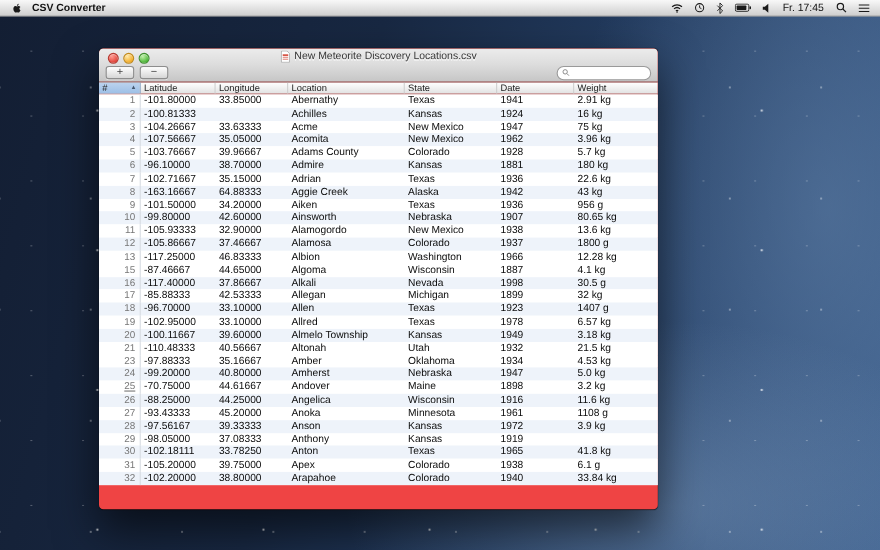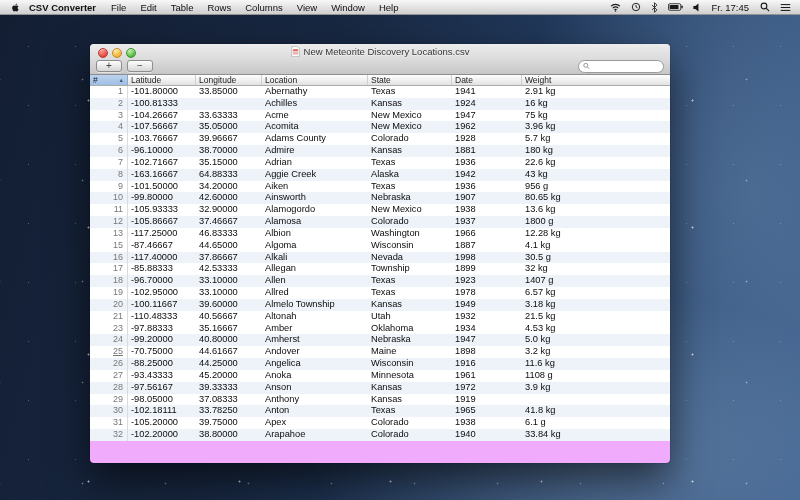--- a/index.html
+++ b/index.html
@@ -35,24 +35,24 @@
     font-size:9.5px;color:#111;padding:0 4px;z-index:5;
   }
   .menubar .apple{padding:0 7px;display:flex;align-items:center;}
   .menubar .appname{font-weight:bold;padding:0 8px 0 2px;}
   .menu-item{padding:0 7px;}
   .menubar-right{margin-left:auto;display:flex;align-items:center;gap:0;}
   .status-icon{padding:0 5px;display:flex;align-items:center;}
   .menubar .clocktext{padding:0 6px;font-size:9.5px;}
   
   .window{
-    position:absolute;left:90px;top:44px;width:580px;height:419px;
+    position:absolute;left:90px;top:44px;width:508px;height:419px;
     border-radius:4px;overflow:hidden;
     box-shadow:0 18px 40px rgba(0,0,0,.6), 0 0 1px rgba(0,0,0,.7);
-    background:#f0abfc;z-index:3;
+    background:#ef4444;z-index:3;
   }
   .chrome{
     height:30px;
     background:linear-gradient(#ececec 0%,#dcdcdc 50%,#c6c6c6 100%);
     border-bottom:1px solid #8e8e8e;
     position:relative;
   }
   .titlebar{height:15px;position:relative;display:flex;align-items:center;justify-content:center;}
   .traffic{position:absolute;left:8px;top:4px;display:flex;gap:4px;}
   .tl{width:8px;height:8px;border-radius:50%;box-shadow:inset 0 1px 1px rgba(255,255,255,.5);}
@@ -109,30 +109,20 @@
 <div class="wallpaper"></div>
 <div class="stars"></div>
 
 <div class="menubar">
   <span class="apple">
     <svg width="9" height="11" viewBox="0 0 16 17" fill="#1a1a1a">
       <path d="M11.8,9.1c0-1.8,1.5-2.7,1.6-2.8c-0.9-1.3-2.2-1.4-2.7-1.5C9.6,4.7,8.5,5.5,7.9,5.5C7.3,5.5,6.4,4.9,5.5,4.9C4.3,4.9,3.2,5.6,2.6,6.7c-1.2,2.1-0.3,5.3,0.9,7c0.6,0.8,1.3,1.8,2.2,1.7c0.9,0,1.2-0.6,2.3-0.6c1.1,0,1.4,0.6,2.3,0.6c1,0,1.6-0.9,2.2-1.7c0.7-1,1-1.9,1-2C13.4,11.7,11.8,11.1,11.8,9.1z M9.9,3.6c0.5-0.6,0.8-1.4,0.7-2.2C9.9,1.4,9.1,1.9,8.6,2.5C8.2,3,7.8,3.9,7.9,4.6C8.7,4.7,9.4,4.2,9.9,3.6z"></path>
     </svg>
   </span>
   <span class="appname">CSV Converter</span>
-  <span style="display:flex;">
-      <span class="menu-item">File</span>
-      <span class="menu-item">Edit</span>
-      <span class="menu-item">Table</span>
-      <span class="menu-item">Rows</span>
-      <span class="menu-item">Columns</span>
-      <span class="menu-item">View</span>
-      <span class="menu-item">Window</span>
-      <span class="menu-item">Help</span>
-    </span>
 
   <span class="menubar-right">
     <span class="status-icon">
       <svg width="11" height="9" viewBox="0 0 16 12" fill="none" stroke="#1a1a1a">
         <path d="M1.5,4 A9.5,9.5 0 0 1 14.5,4" stroke-width="1.6"></path>
         <path d="M4,6.8 A6,6 0 0 1 12,6.8" stroke-width="1.6"></path>
         <path d="M6.4,9.3 A2.8,2.8 0 0 1 9.6,9.3" stroke-width="1.6"></path>
         <circle cx="8" cy="11" r="1.1" fill="#1a1a1a" stroke="none"></circle>
       </svg>
     </span>
@@ -365,21 +355,21 @@
         <div class="tcell col3" style="width: 106px;">Alkali</div>
         <div class="tcell col4" style="width: 84px;">Nevada</div>
         <div class="tcell col5" style="width: 70px;">1998</div>
         <div class="tcell col6" style="width: 76px;">30.5 g</div>
       </div>
       <div class="trow">
         <div class="tcell col0" style="width: 38px;">17</div>
         <div class="tcell col1" style="width: 68px;">-85.88333</div>
         <div class="tcell col2" style="width: 66px;">42.53333</div>
         <div class="tcell col3" style="width: 106px;">Allegan</div>
-        <div class="tcell col4" style="width: 84px;">Township</div>
+        <div class="tcell col4" style="width: 84px;">Michigan</div>
         <div class="tcell col5" style="width: 70px;">1899</div>
         <div class="tcell col6" style="width: 76px;">32 kg</div>
       </div>
       <div class="trow alt">
         <div class="tcell col0" style="width: 38px;">18</div>
         <div class="tcell col1" style="width: 68px;">-96.70000</div>
         <div class="tcell col2" style="width: 66px;">33.10000</div>
         <div class="tcell col3" style="width: 106px;">Allen</div>
         <div class="tcell col4" style="width: 84px;">Texas</div>
         <div class="tcell col5" style="width: 70px;">1923</div>

